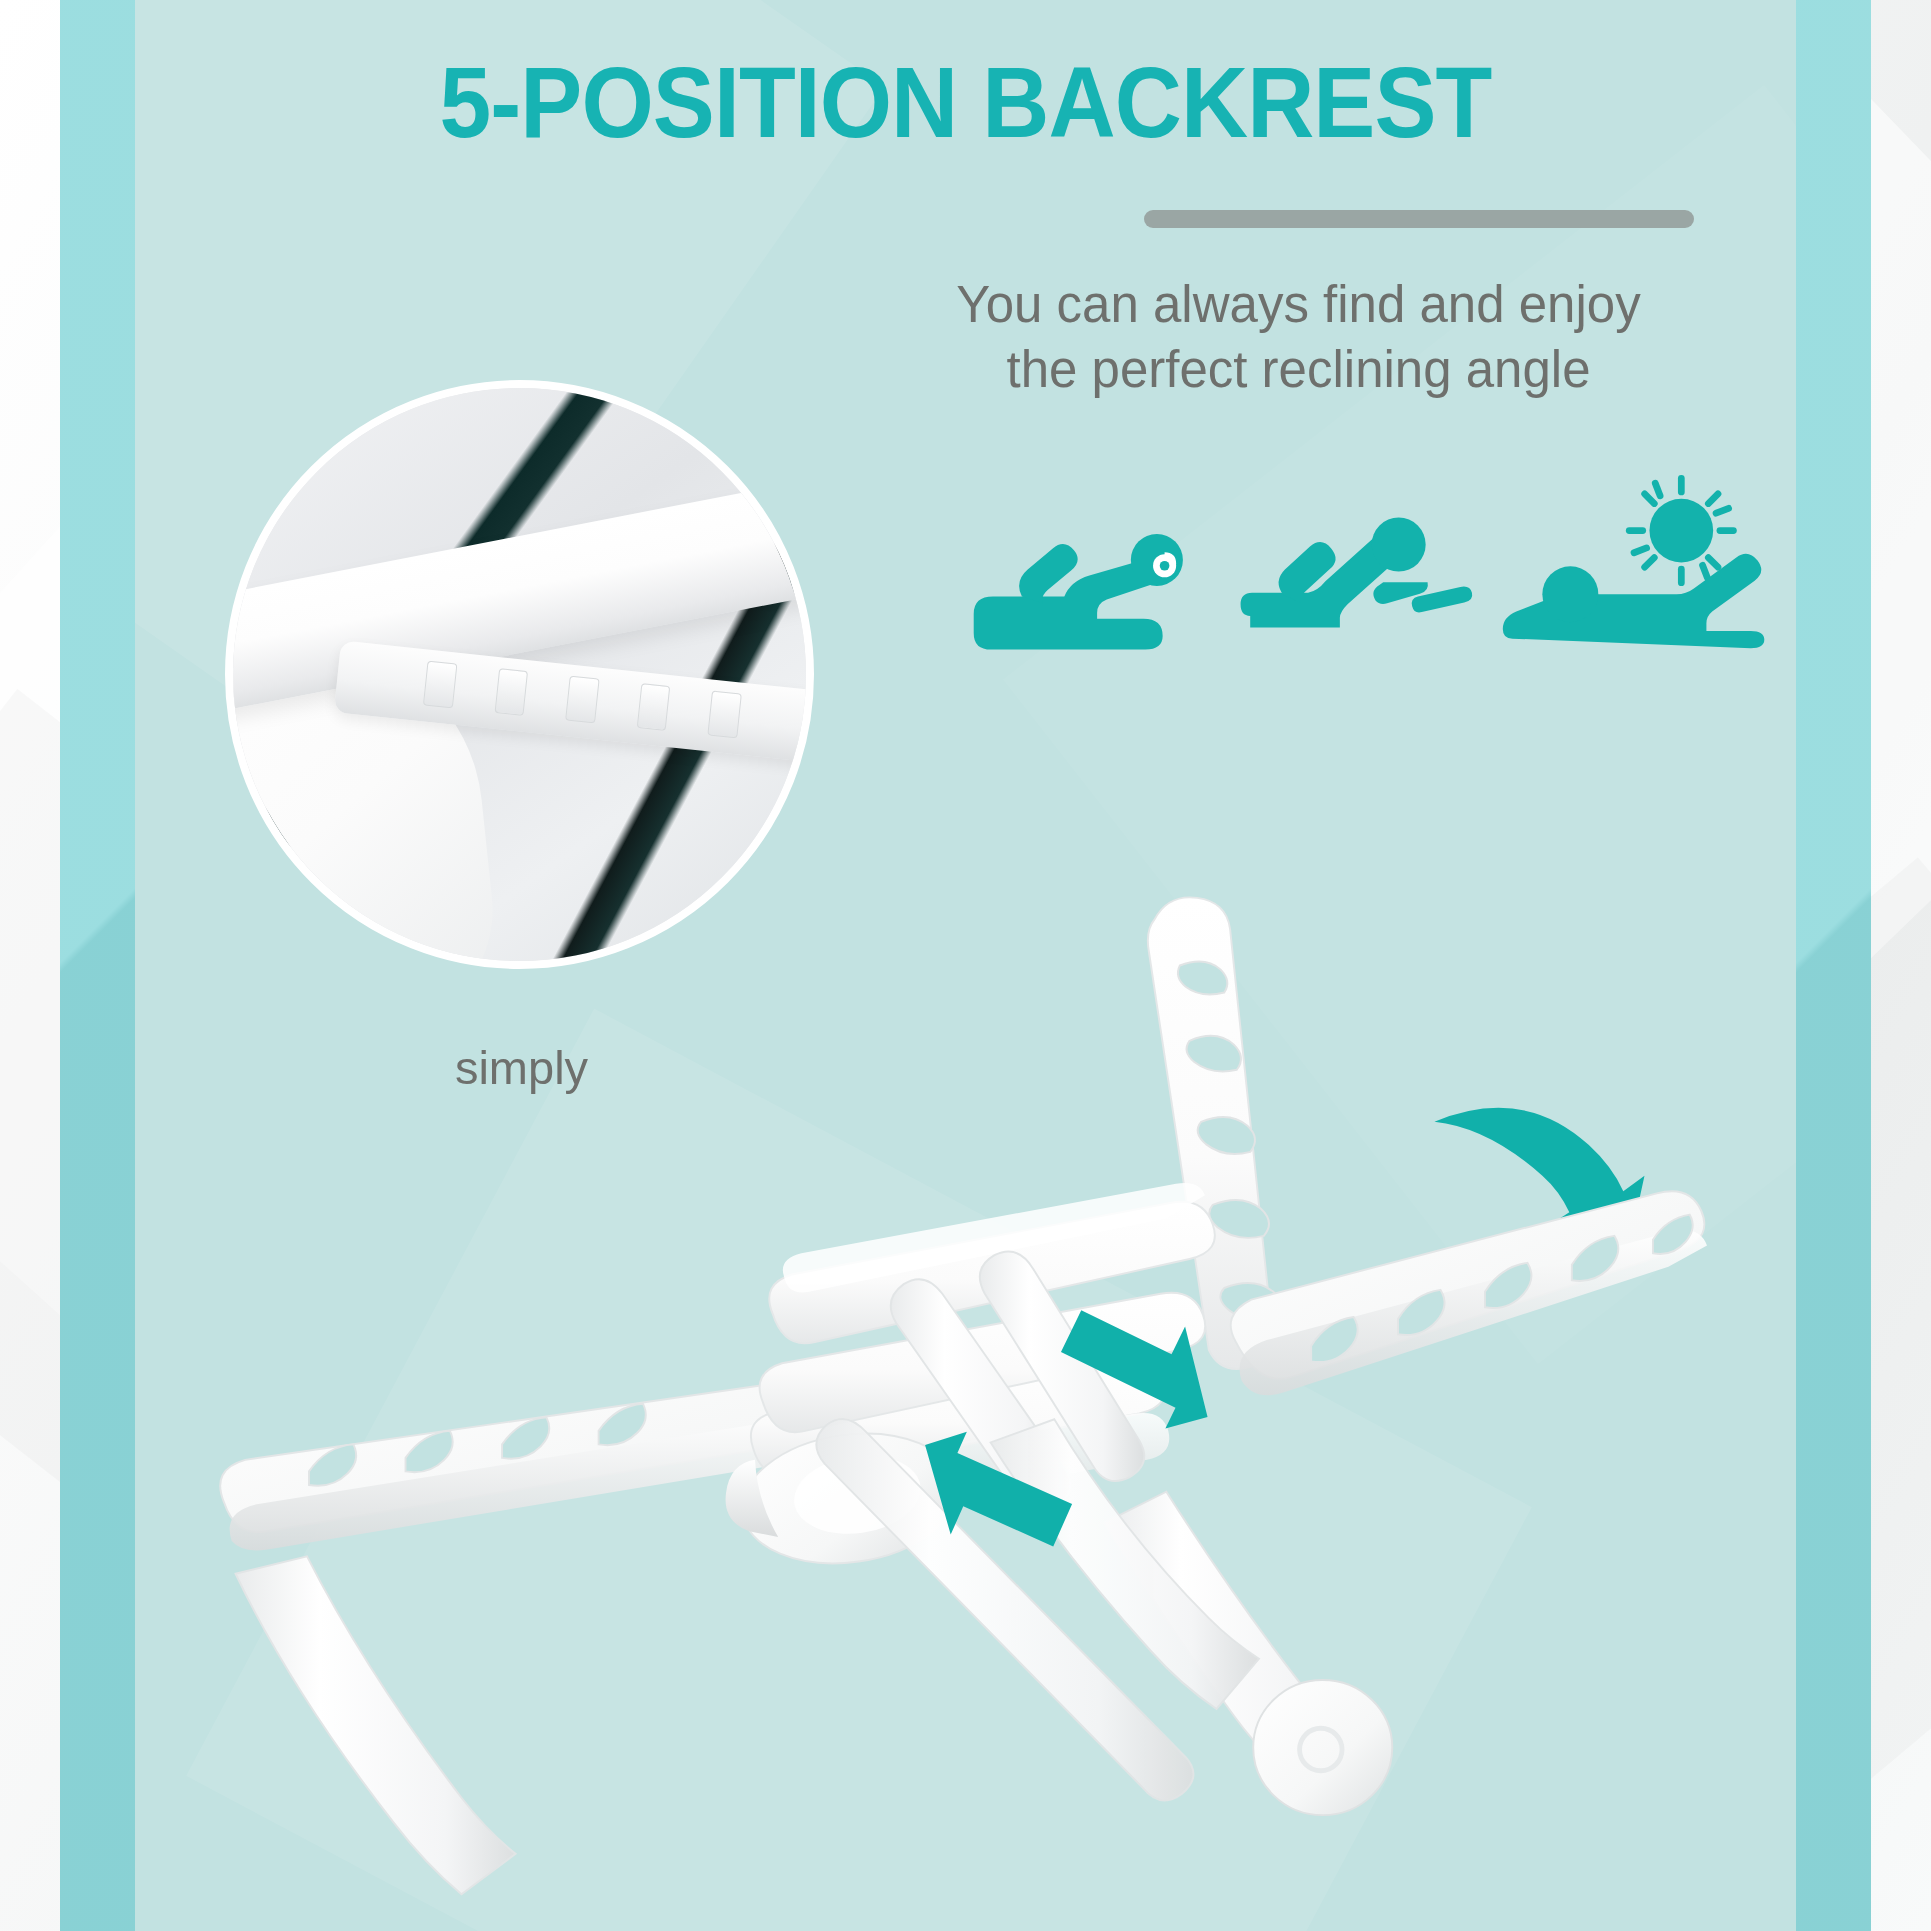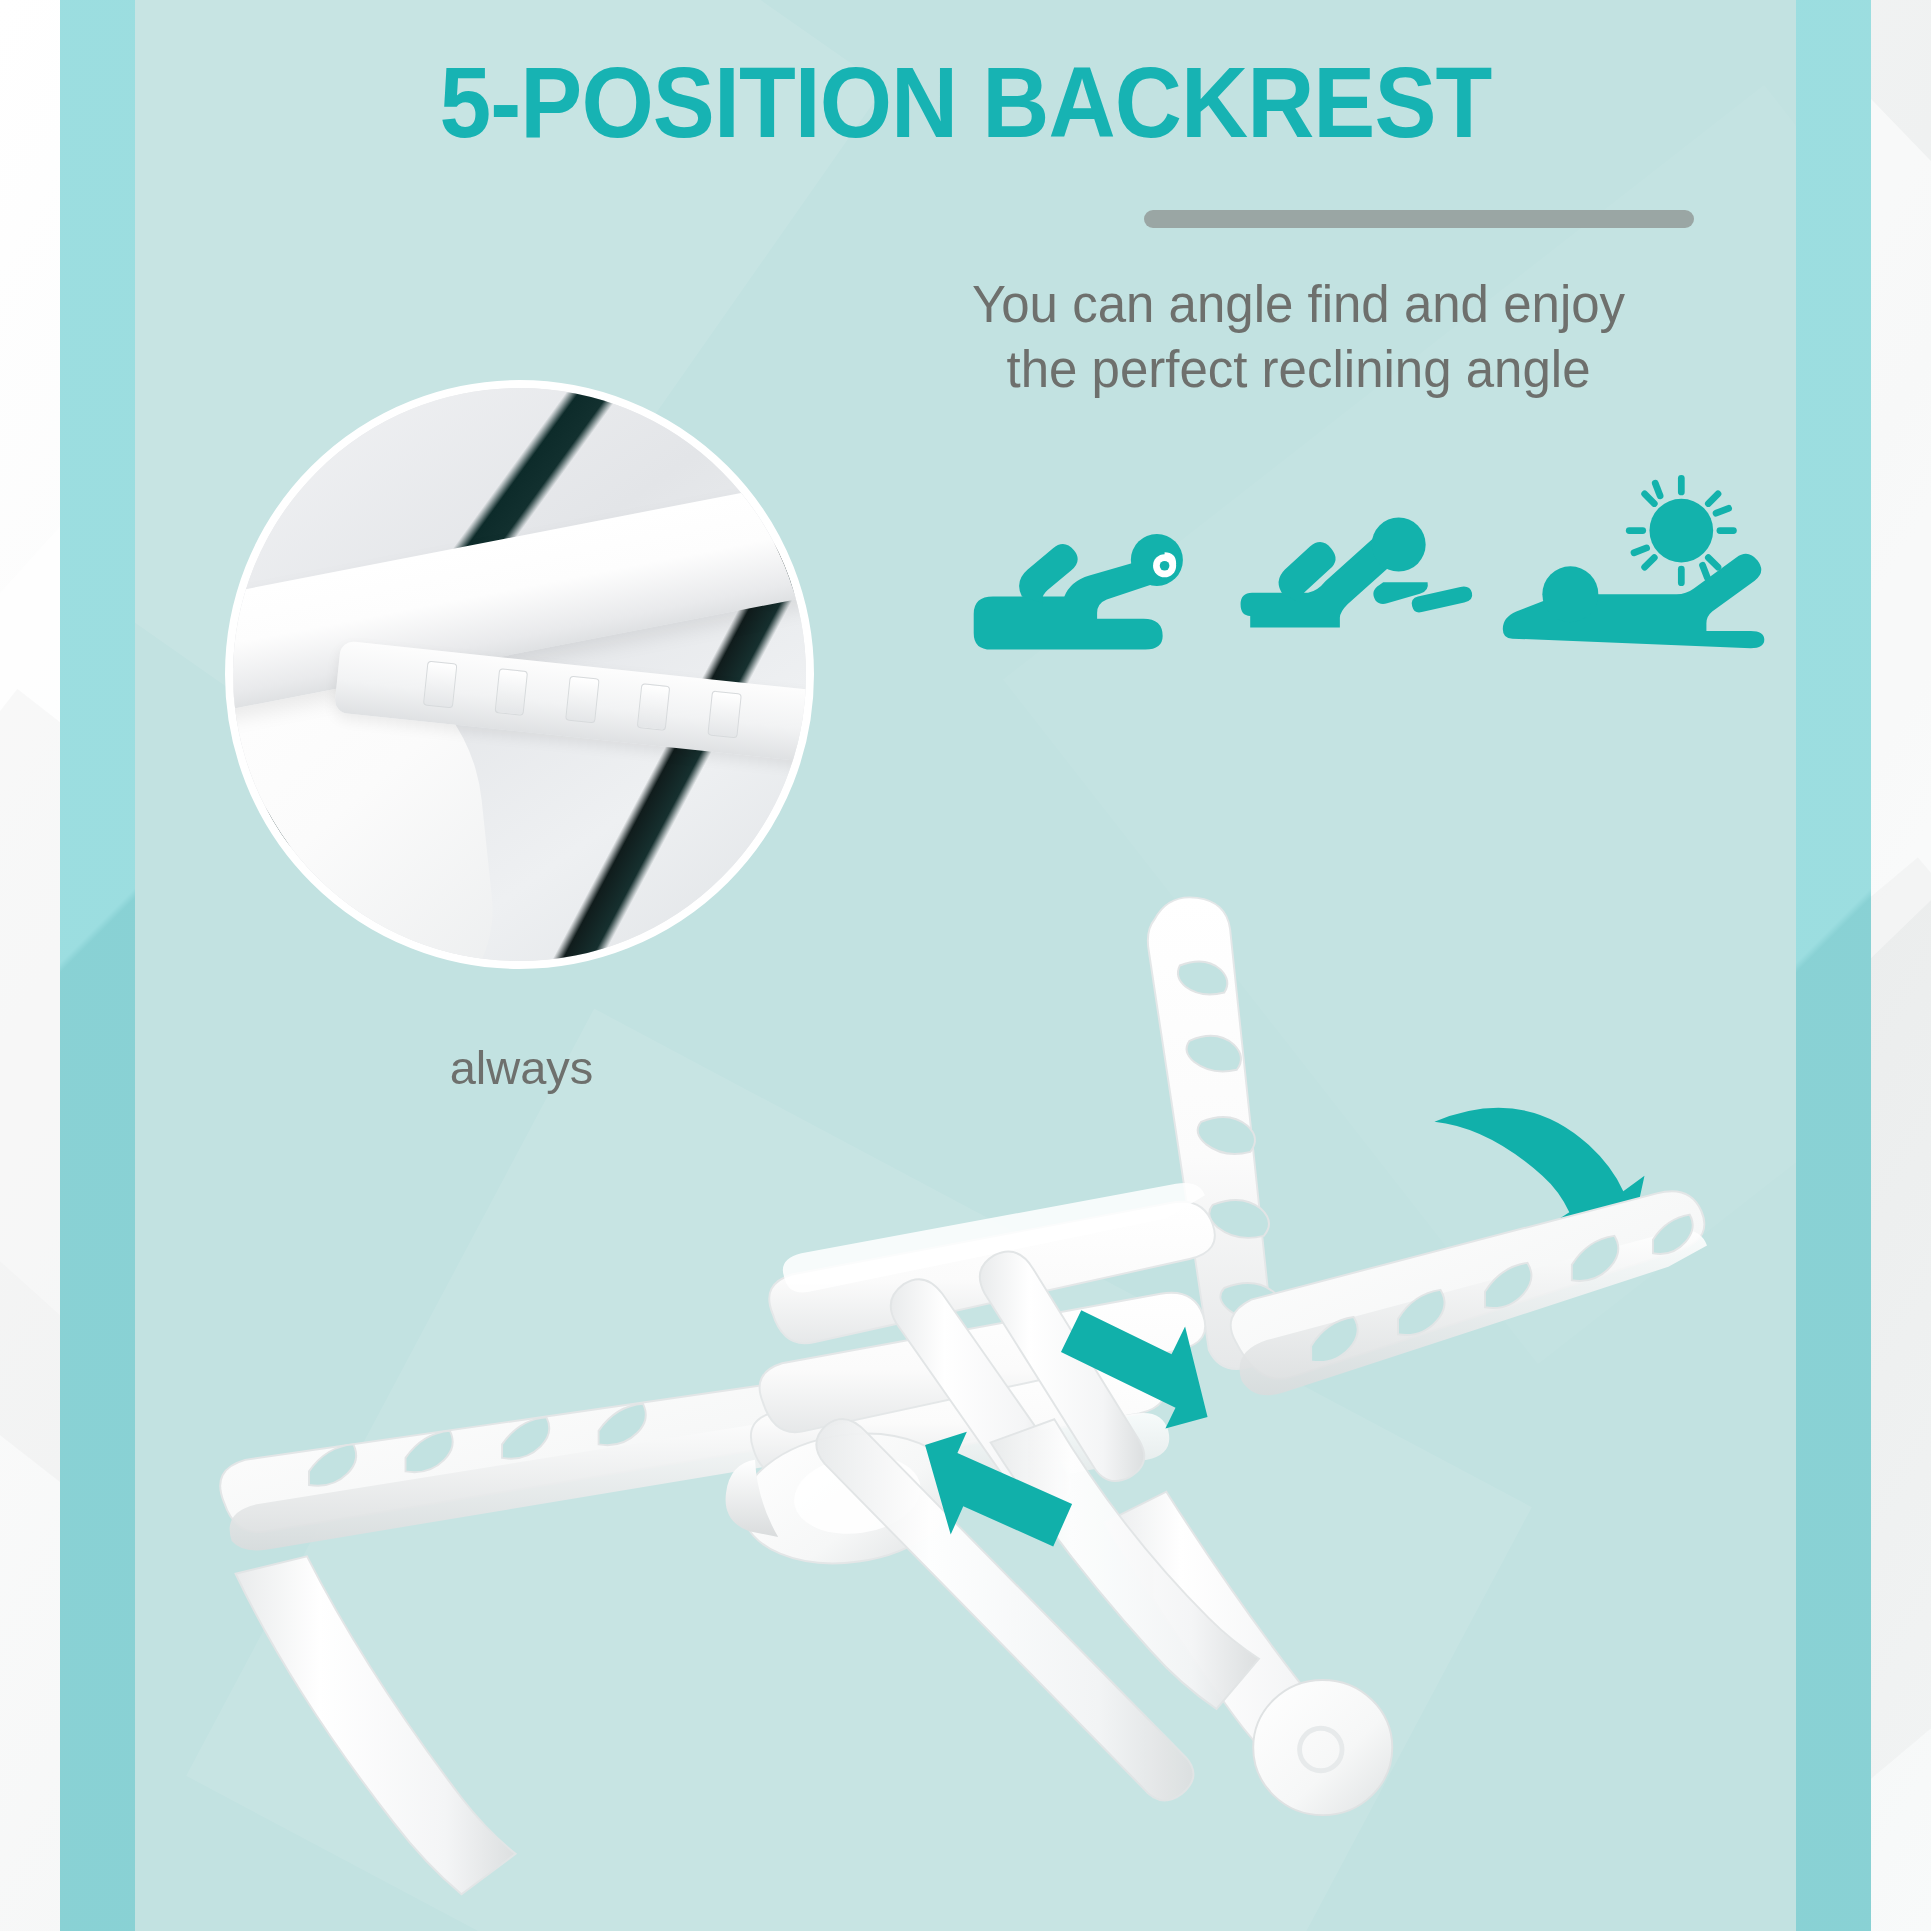--- a/index.html
+++ b/index.html
@@ -221,21 +221,21 @@
       <div class="pf d" style="right:-338px;top:290px;width:966px;height:869px;transform:rotate(-38deg);"></div>
       <div class="pf" style="left:193px;top:1207px;width:1062px;height:869px;transform:rotate(28deg);"></div>
     </div>
   </div>
 
   <div class="title">5-POSITION BACKREST</div>
 
   <div class="divider"></div>
 
   <div class="subtitle">
-    <div>You can angle find and enjoy</div>
+    <div>You can always find and enjoy</div>
     <div>the perfect reclining angle</div>
   </div>
 
   <div class="icon-row">
 
     <span class="pose-icon" style="left:0px;top:37px;">
       <svg width="241" height="145" viewBox="0 0 250 150">
         <g fill="#13b2ac">
           <path d="M8 118 q0-18 20-18 l74 0 q6-16 26-22 l70-20 q16-5 22 6 q6 11-8 17 l-66 22 q-10 4-10 14 l0 6 l48 0 q20 0 20 18 q0 14-18 14 l-160 0 q-18 0-18-17 z"></path>
           <path d="M58 100 q-8-16 6-28 l26-22 q12-10 22 2 q9 11-3 21 l-24 20 q-8 7-5 14 z"></path>
@@ -298,21 +298,21 @@
           <div class="notch" style="left:29%;"></div>
           <div class="notch" style="left:42%;"></div>
           <div class="notch" style="left:55%;"></div>
           <div class="notch" style="left:68%;"></div>
         </div>
       </div>
     </div>
   </div>
 
   <div class="inset-caption">
-    <div>always</div>
+    <div>simply</div>
   </div>
 
   <div class="curved-arrow" style="left:1390px;top:1062px;">
     <svg width="270" height="212" viewBox="0 0 280 220">
       <path d="M46 62 q92-38 160 24 q24 22 36 48 l22-16 l-20 92 l-86-36 l28-18 q-10-22-28-38 q-56-50-112-56 z" fill="#11b0aa"></path>
     </svg>
   </div>
 
   <svg class="chair" width="1931" height="1931" viewBox="0 0 2000 2000">
     <defs>

